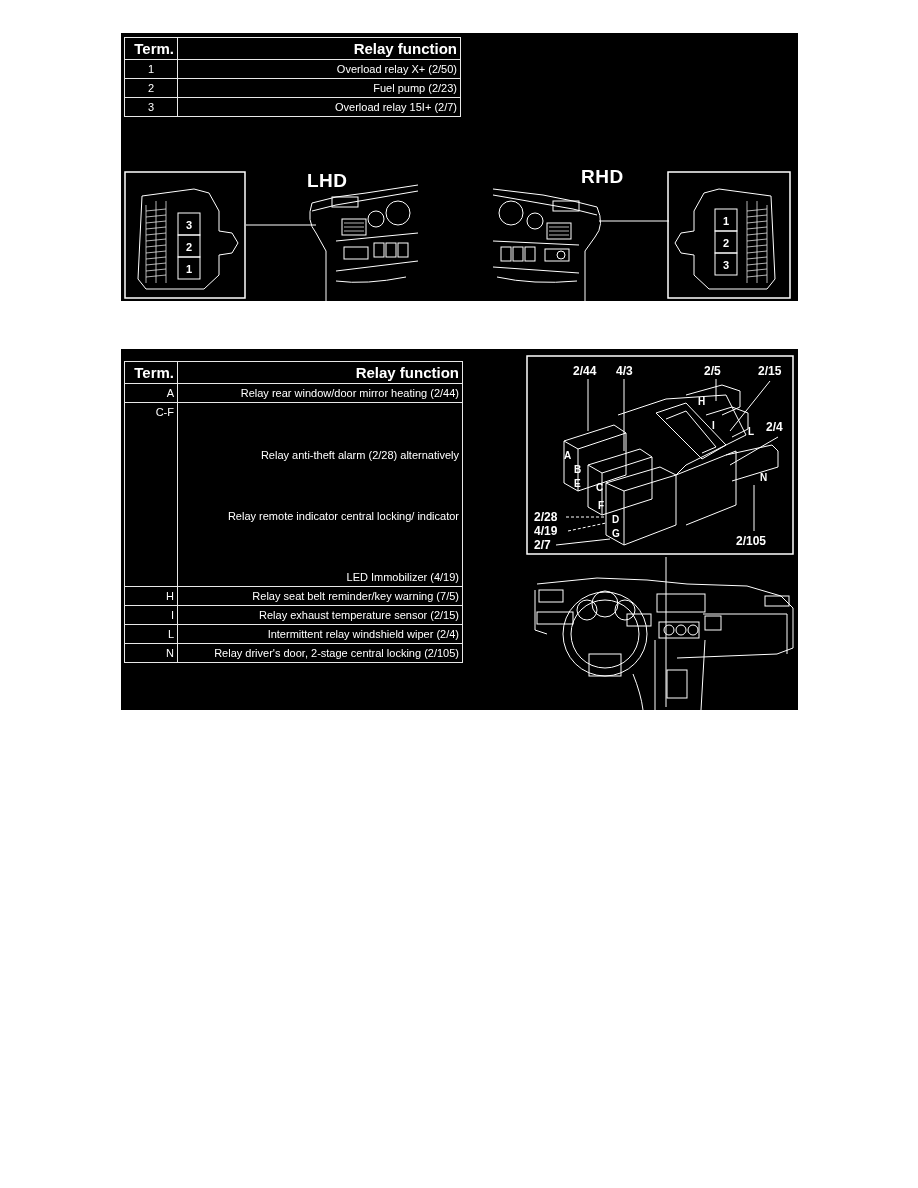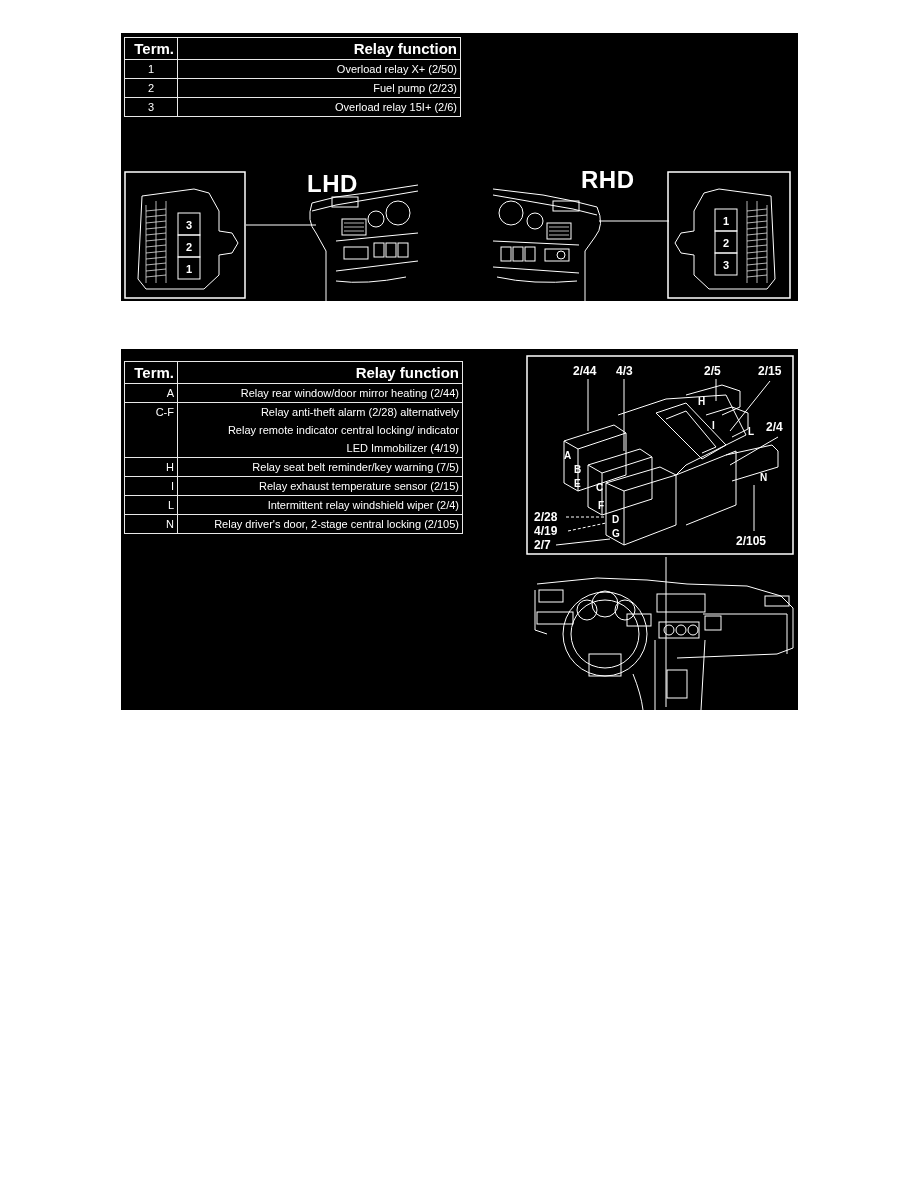--- a/index.html
+++ b/index.html
@@ -13,25 +13,25 @@
                 font-family: "Liberation Sans", sans-serif; }
   table.relay td, table.relay th { border: 1.5px solid #e8e8e8; padding: 0 3px;
                 font-weight: normal; text-align: right; vertical-align: top; white-space: nowrap; }
   table.relay th { font-weight: bold; font-size: 15px; height: 21px; line-height: 21px; }
   table.relay td { font-size: 11px; line-height: 18px; height: 18px; }
   #tbl-top { left: 3px; top: 4px; width: 337px; }
   #tbl-top td.term { text-align: center; width: 46px; }
   #tbl-top th.term { width: 46px; }
   #tbl-bottom { left: 3px; top: 12px; width: 339px; }
   #tbl-bottom th.term, #tbl-bottom td.term { width: 46px; }
-  #tbl-bottom td.multi div { line-height: 18px; }
+  #tbl-bottom td.multi div { line-height: 18px; margin-top: 43px; }
 
   .label { position: absolute; color: #fff; font-weight: bold;
            font-family: "Liberation Sans", sans-serif; }
-  .big { font-size: 24px; letter-spacing: 0.5px; }
+  .big { font-size: 19px; letter-spacing: 0.5px; }
   .letter { font-size: 10px; font-weight: bold; }
   svg { position: absolute; }
 </style>
 </head>
 <body>
 
 <div class="panel" id="panel-top">
   <table class="relay" id="tbl-top">
     <tbody>
         <tr>
@@ -41,21 +41,21 @@
     <tr>
       <td class="term">1</td>
       <td>Overload relay X+ (2/50)</td>
     </tr>
     <tr>
       <td class="term">2</td>
       <td>Fuel pump (2/23)</td>
     </tr>
     <tr>
       <td class="term">3</td>
-      <td>Overload relay 15I+ (2/6)</td>
+      <td>Overload relay 15I+ (2/7)</td>
     </tr>
   </tbody>
     </table>
 
   <svg style="left:3px;top:138px" width="122" height="128" viewBox="0 0 122 128">
     <rect x="1" y="1" width="120" height="126" fill="none" stroke="#fff" stroke-width="1.5"></rect>
     <path d="M18 25 L70 18 L85 22 L95 40 L95 60 L108 62 L114 72 L108 82 L95 84 L95 104 L80 118 L22 118 L14 108 Z" fill="none" stroke="#fff" stroke-width="1"></path>
     <g stroke="#fff" stroke-width="0.7">
       <line x1="22" y1="34" x2="22" y2="112"></line>
         <line x1="32" y1="30" x2="32" y2="112"></line>

